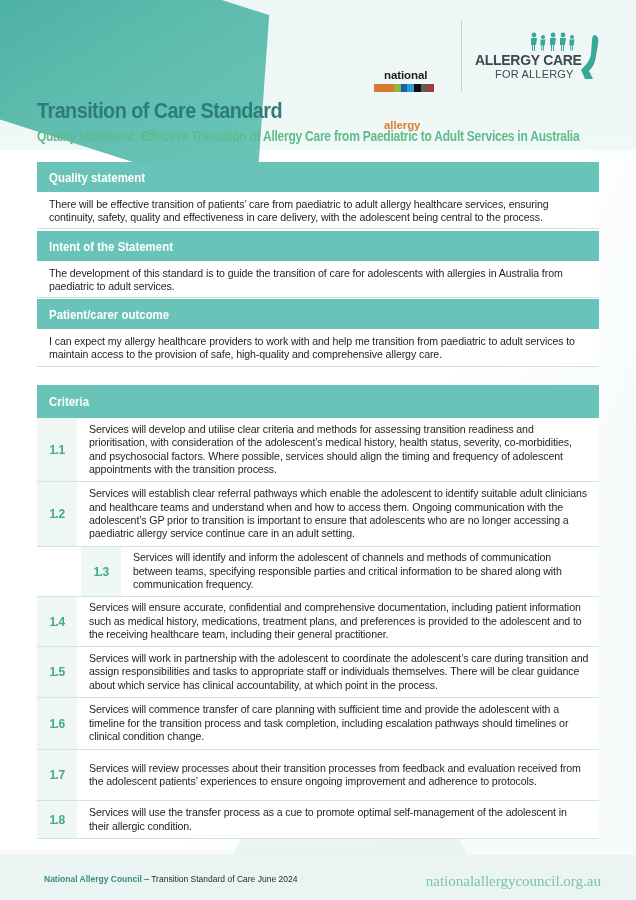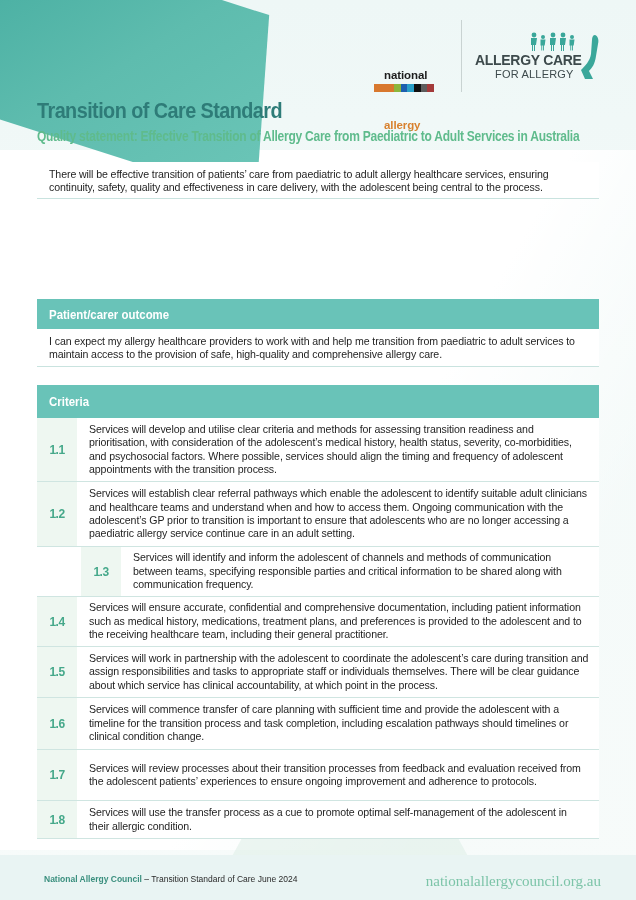--- a/index.html
+++ b/index.html
@@ -156,23 +156,32 @@
       <path d="M16 1 C19 2 20 6 19 10 L17 22 C16 30 13 34 10 37 L14 45 L6 45 L2 36 C6 32 11 27 12 20 L13 6 C13 3 14 1 16 1 Z" fill="#3aa79a"></path>
     </svg>
     <div class="scfa-main">ALLERGY CARE</div>
     <div class="scfa-sub">FOR ALLERGY</div>
   </div>
 
   <h1 class="page-title">Transition of Care Standard</h1>
   <h2 class="page-subtitle">Quality statement: Effective Transition of Allergy Care from Paediatric to Adult Services in Australia</h2>
 
   <div class="section" style="top:162px;">
+    <div class="sec-header">
+      <span>Quality statement</span>
+    </div>
     <div class="sec-body" style="height:37px;">There will be effective transition of patients’ care from paediatric to adult allergy healthcare services, ensuring continuity, safety, quality and effectiveness in care delivery, with the adolescent being central to the process.</div>
   </div>
 
+  <div class="section" style="top:231px;">
+    <div class="sec-header">
+      <span>Intent of the Statement</span>
+    </div>
+    <div class="sec-body" style="height:37px;">The development of this standard is to guide the transition of care for adolescents with allergies in Australia from paediatric to adult services.</div>
+  </div>
 
   <div class="section" style="top:299px;">
     <div class="sec-header">
       <span>Patient/carer outcome</span>
     </div>
     <div class="sec-body" style="height:38px;">I can expect my allergy healthcare providers to work with and help me transition from paediatric to adult services to maintain access to the provision of safe, high-quality and comprehensive allergy care.</div>
   </div>
 
   <div class="criteria">
     <div class="sec-header">

